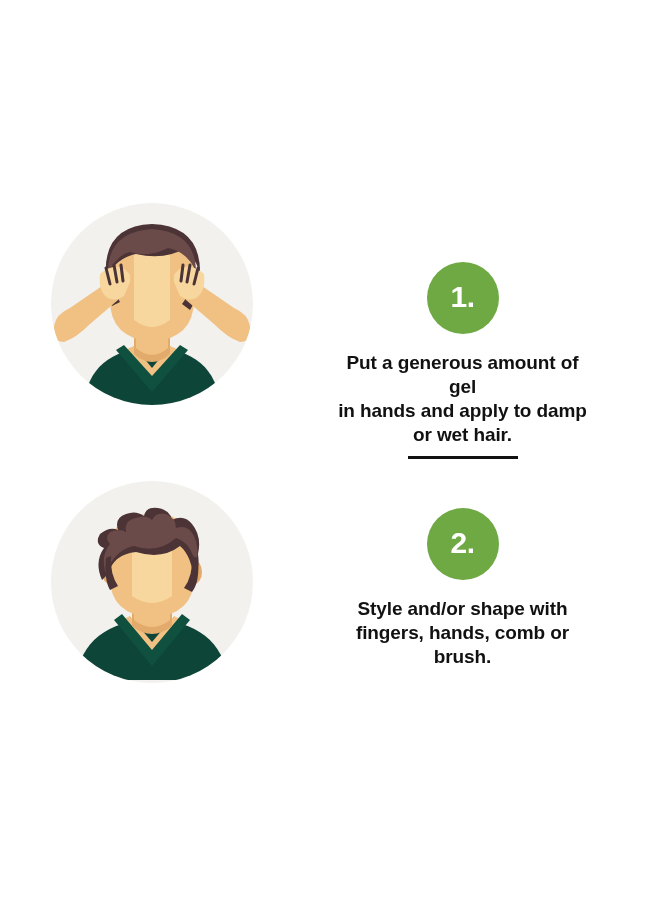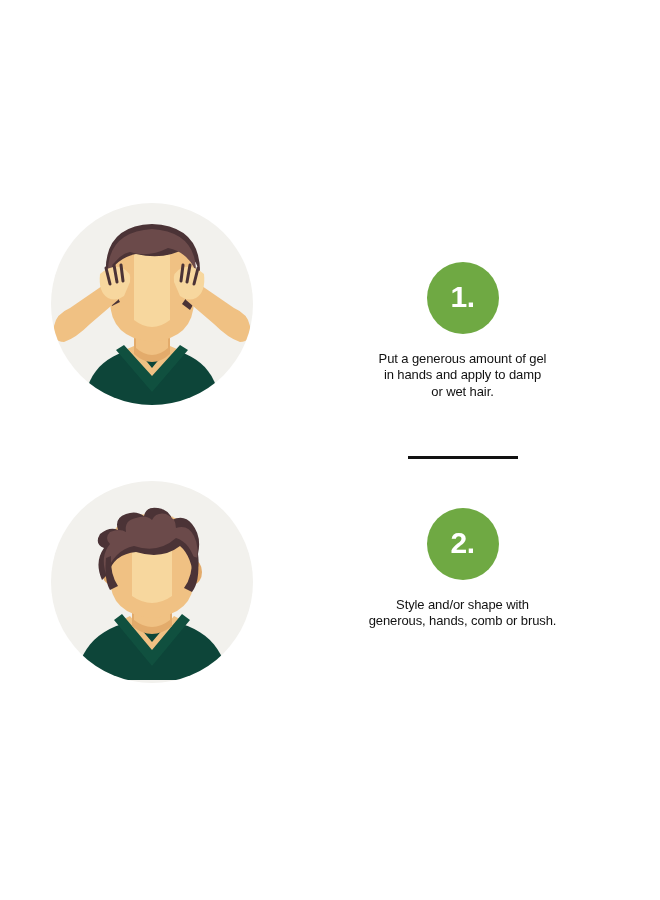--- a/index.html
+++ b/index.html
@@ -64,22 +64,22 @@
     line-height: 1;
     letter-spacing: -0.5px;
     font-family: "Liberation Sans", sans-serif;
     padding-bottom: 2px;
   }
 
   .step-text {
     margin: 17px auto 0 auto;
     width: 250px;
     color: #111111;
-    font-size: 13px;
-    font-weight: normal;
+    font-size: 19px;
+    font-weight: bold;
     line-height: 1.26;
     letter-spacing: -0.1px;
     font-family: "Liberation Sans", sans-serif;
     white-space: pre-line;
   }
 
   
   #step-divider {
     position: absolute;
     left: 408px;
@@ -181,16 +181,16 @@
 or wet hair.</p>
   </div>
 
   <div id="step-divider"></div>
 
   <div class="step-col" id="step-block-2">
     <div class="step-badge">
       <span class="step-badge-num">2.</span>
     </div>
     <p class="step-text">Style and/or shape with
-generous, hands, comb or brush.</p>
+fingers, hands, comb or brush.</p>
   </div>
 
 </div>
 
 </body></html>

